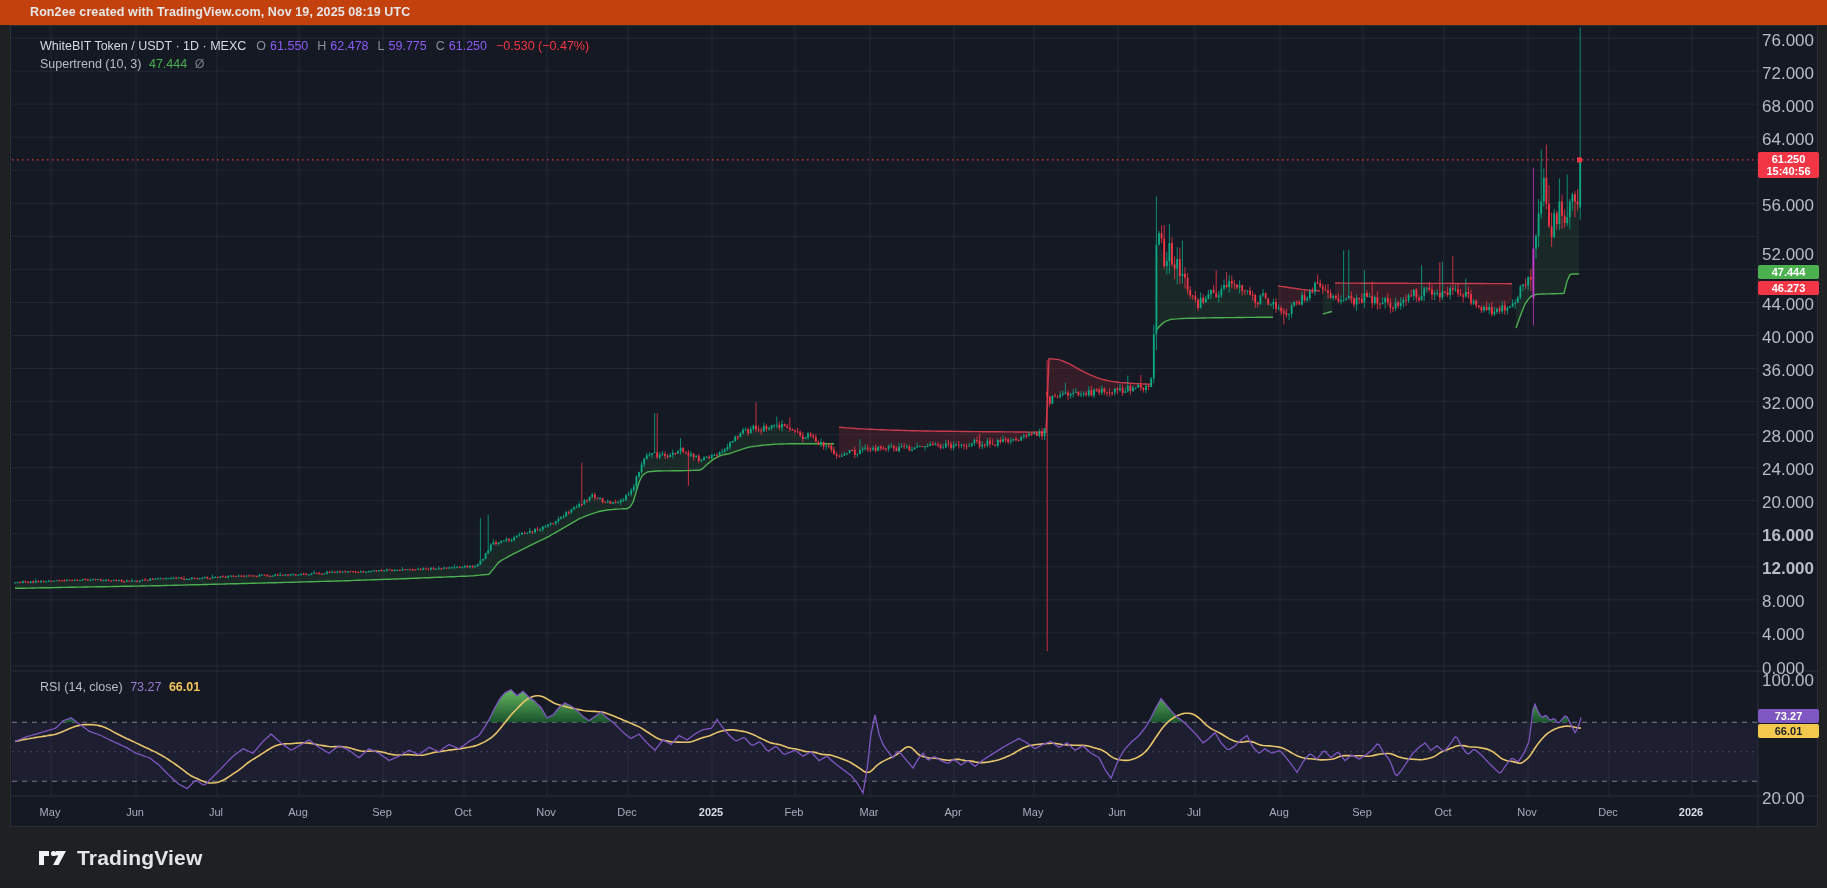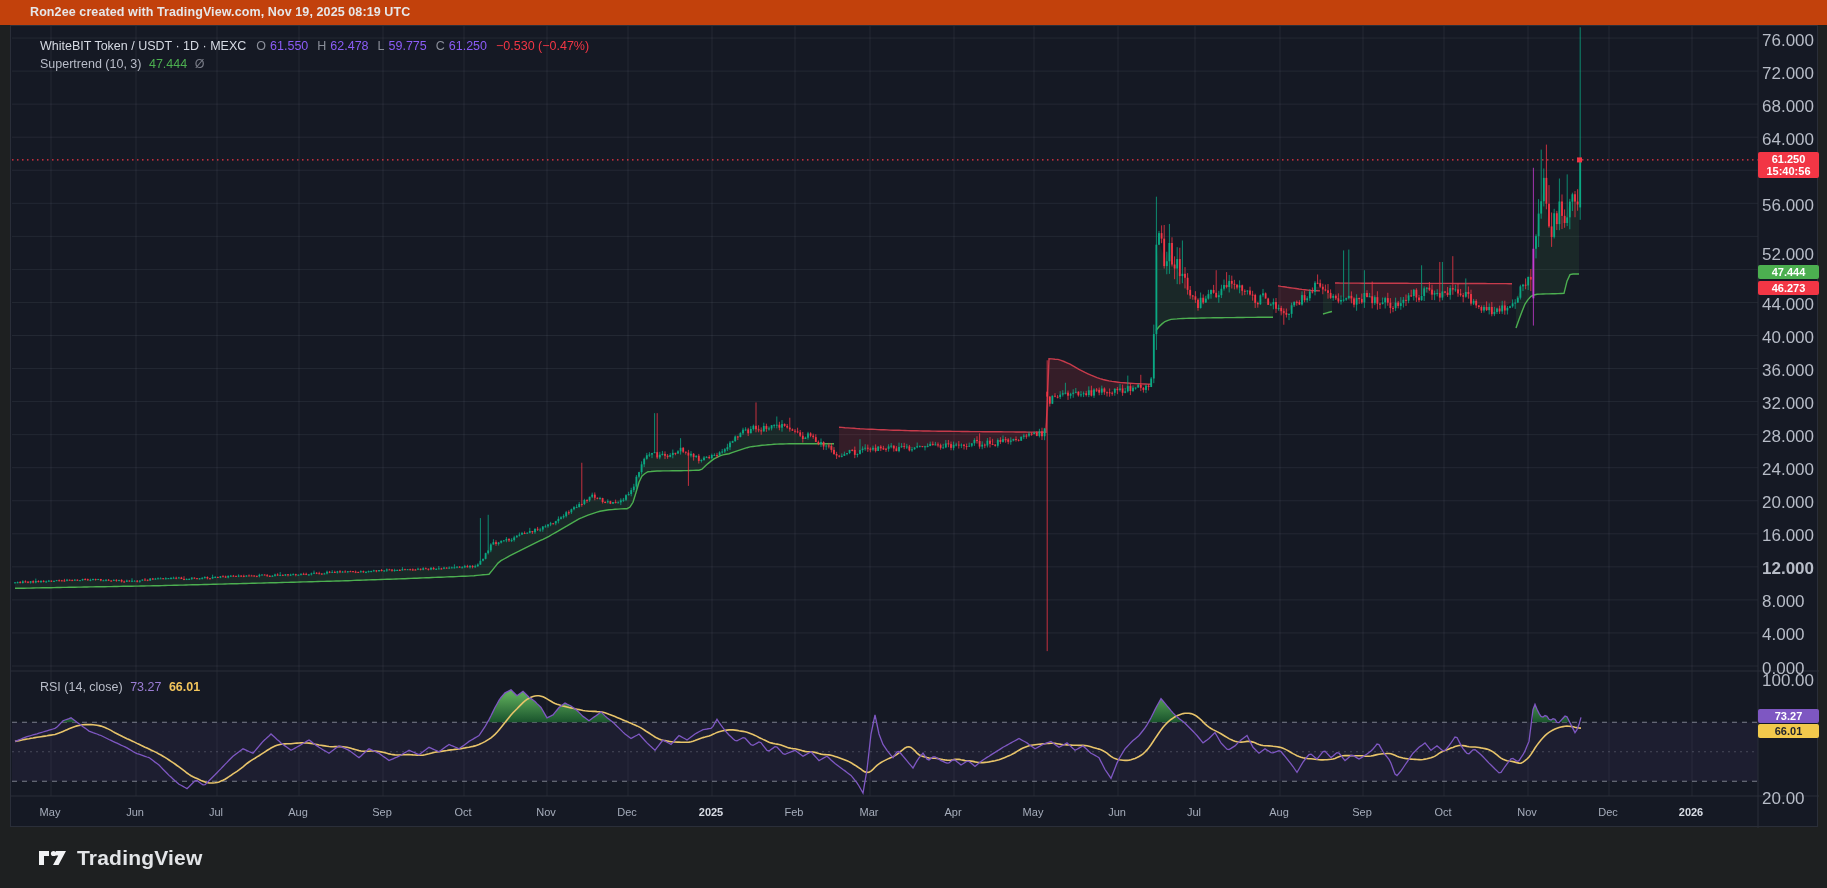--- a/index.html
+++ b/index.html
@@ -1357,21 +1357,21 @@
       <div class="axis-label" style="top: 195.8px;">56.000</div>
       <div class="axis-label" style="top: 228.85px; margin-top: 16px;">52.000</div>
       <div class="axis-label" style="top: 261.9px;">48.000</div>
       <div class="axis-label" style="top: 294.95px;">44.000</div>
       <div class="axis-label" style="top: 328px;">40.000</div>
       <div class="axis-label" style="top: 361.05px;">36.000</div>
       <div class="axis-label" style="top: 394.1px;">32.000</div>
       <div class="axis-label" style="top: 427.15px;">28.000</div>
       <div class="axis-label" style="top: 460.2px;">24.000</div>
       <div class="axis-label" style="top: 493.25px;">20.000</div>
-      <div class="axis-label" style="top: 526.3px;">16.000</div>
+      <div class="axis-label" style="top: 526.3px; font-weight: bold;">16.000</div>
       <div class="axis-label" style="top: 559.35px; font-weight: bold;">12.000</div>
       <div class="axis-label" style="top: 592.4px;">8.000</div>
       <div class="axis-label" style="top: 625.45px;">4.000</div>
       <div class="axis-label" style="top: 658.5px;">0.000</div>
       <div class="axis-label" style="top: 670.5px;">100.00</div>
       <div class="axis-label" style="top: 788.5px;">20.00</div>
     </div>
   <div id="time-axis">
       <div class="time-label" style="left: 50px;">May</div>
       <div class="time-label" style="left: 135px;">Jun</div>

